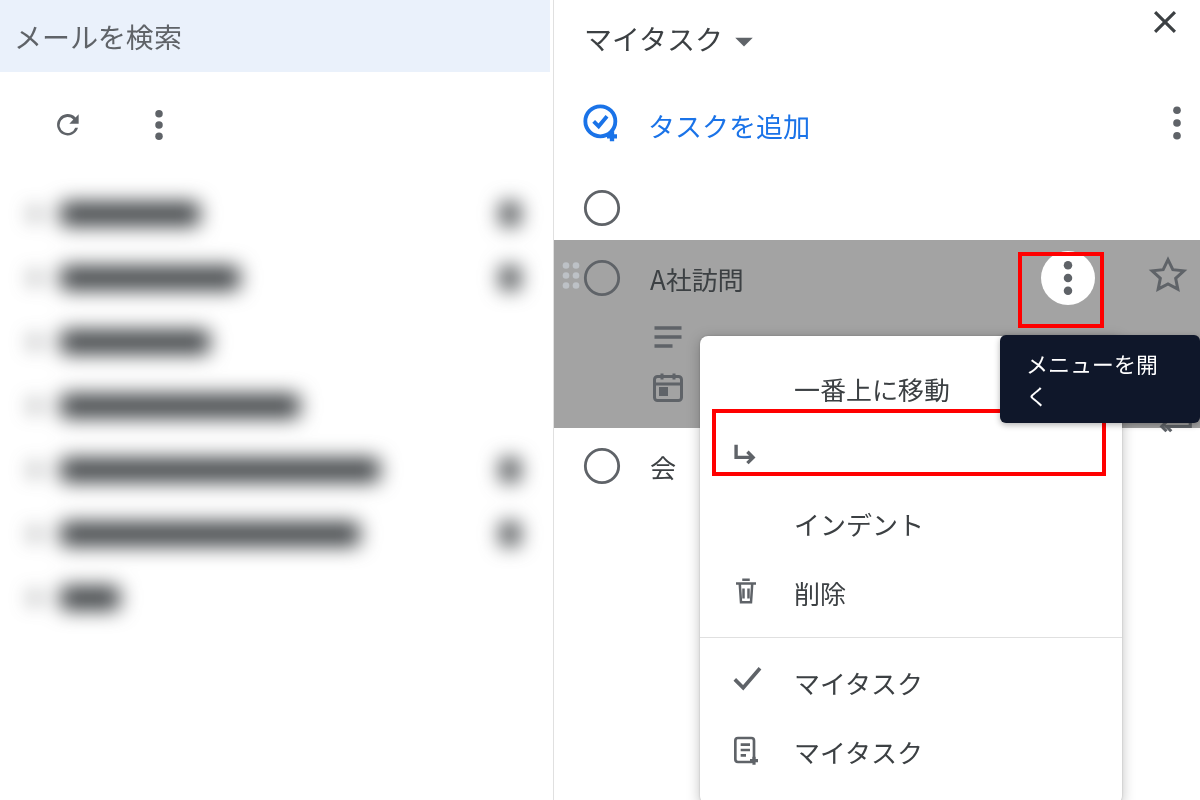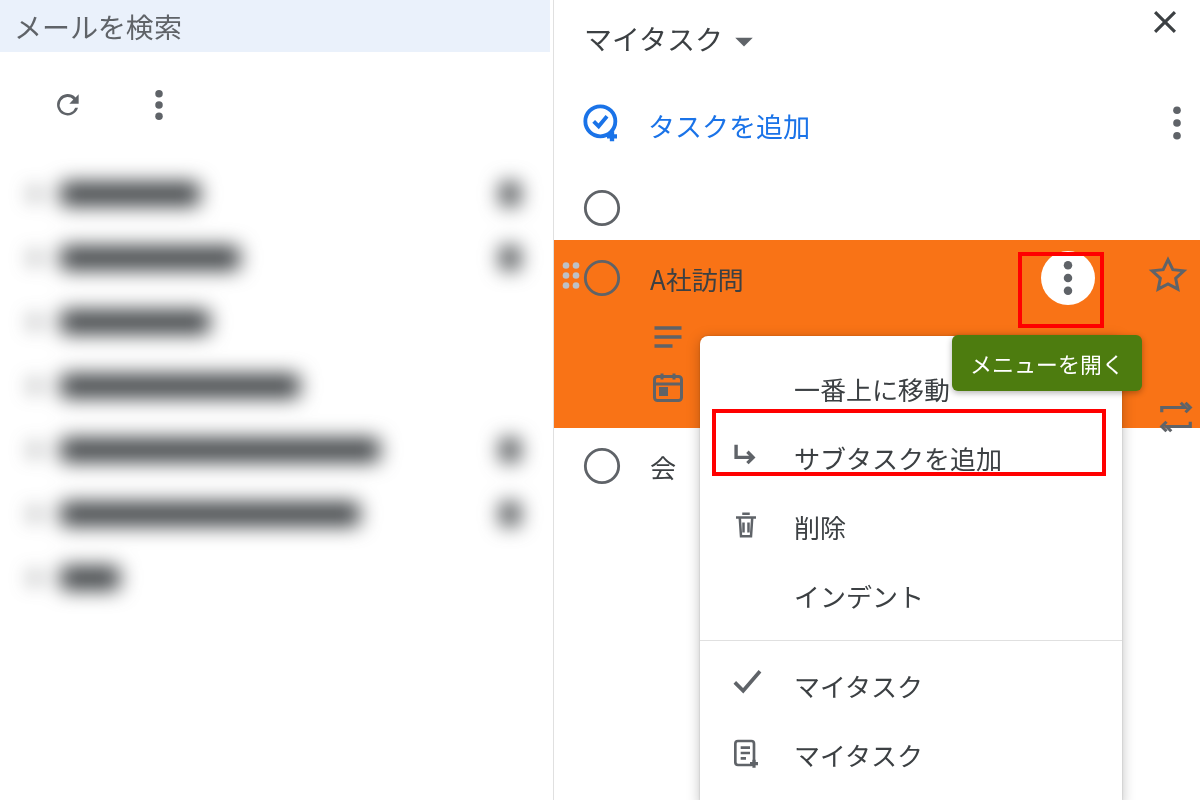--- a/index.html
+++ b/index.html
@@ -20,21 +20,21 @@
     .mail-panel {
       position: absolute;
       left: 0;
       top: 0;
       width: 550px;
       height: 800px;
       background: #fff;
     }
     .search-bar {
       background: #eaf1fb;
-      height: 52px;
+      height: 72px;
       display: flex;
       align-items: center;
       padding-left: 14px;
       font-size: 28px;
       color: #5f6368;
     }
     .toolbar {
       height: 110px;
       display: flex;
       align-items: center;
@@ -116,21 +116,21 @@
     }
 
     .task-list { }
     .task-item {
       display: flex;
       align-items: center;
       padding: 12px 0 12px 28px;
       position: relative;
     }
     .task-item.highlighted {
-      background: #f97316;
+      background: #a3a3a3;
       text-align: right;
     }
     .task-circle {
       cursor: pointer;
       display: flex;
       align-items: center;
       justify-content: center;
     }
     .task-title {
       margin-left: 28px;
@@ -216,26 +216,26 @@
       width: 394px;
       height: 67px;
       border: 4px solid #ff0000;
       pointer-events: none;
       z-index: 60;
     }
 
     
     .tooltip {
       position: absolute;
-      left: 952px;
+      left: 1000px;
       top: 335px;
-      background: #4d7c0f;
+      background: #0f172a;
       color: #fff;
       font-size: 22px;
-      padding: 12px 18px;
+      padding: 12px 26px;
       border-radius: 6px;
       box-shadow: 0 2px 6px rgba(0,0,0,.3);
       z-index: 70;
     }
 
     
     .repeat-icon {
       position: absolute;
       left: 1157px;
       top: 398px;
@@ -415,32 +415,31 @@
 <div class="context-menu">
   <div class="menu-item no-icon">
     <span>一番上に移動</span>
   </div>
   <div class="menu-item">
     <span class="menu-icon">
       <svg width="34" height="34" viewBox="0 0 24 24" fill="none" stroke="#5f6368" stroke-width="2.4">
           <path d="M5 4v9h12M13 9l4 4-4 4"></path>
         </svg>
     </span>
-    <span>サブタスクを追加</span>
+  </div>
+  <div class="menu-item no-icon">
+    <span>インデント</span>
   </div>
   <div class="menu-item">
     <span class="menu-icon">
       <svg width="30" height="34" viewBox="0 0 24 24" fill="none" stroke="#5f6368" stroke-width="2">
           <path d="M4 6h16M9 3h6M7 6l1 15h8l1-15M10 10v8M14 10v8"></path>
         </svg>
     </span>
     <span>削除</span>
-  </div>
-  <div class="menu-item no-icon">
-    <span>インデント</span>
   </div>
   <div class="menu-divider"></div>
   <div class="menu-item">
     <span class="menu-icon">
       <svg width="34" height="28" viewBox="0 0 24 20" fill="none" stroke="#5f6368" stroke-width="2.6">
           <path d="M4 11l6 6L22 3"></path>
         </svg>
     </span>
     <span>マイタスク</span>
   </div>

